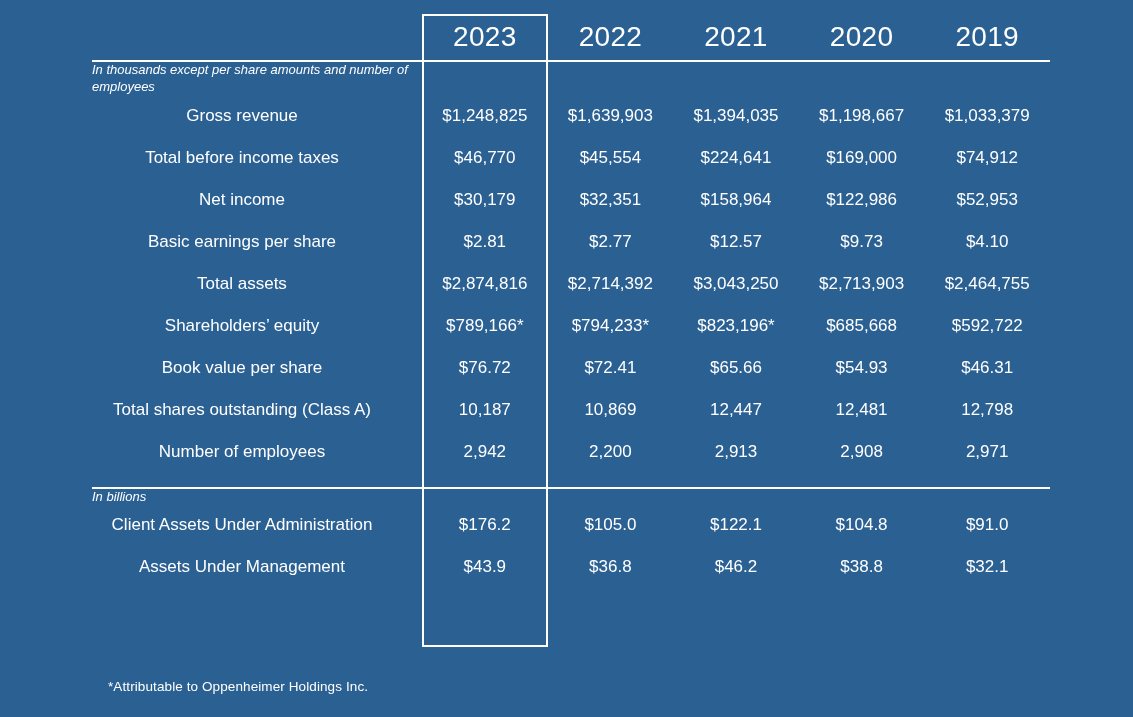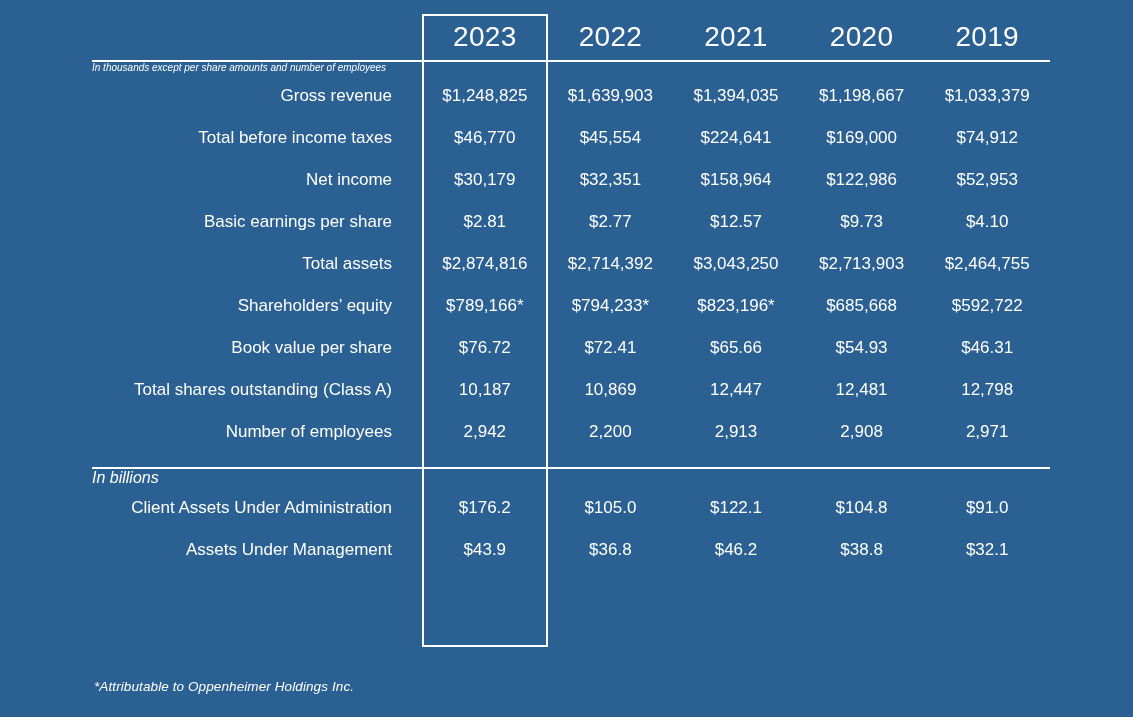--- a/index.html
+++ b/index.html
@@ -42,71 +42,70 @@
     font-size: 28px;
     font-weight: bold;
     text-align: center;
     letter-spacing: 0.3px;
     border-bottom: 2px solid #ffffff;
   }
   .hdr-row th.label-head {
     border-bottom: 2px solid #ffffff;
   }
   .note-row td {
-    font-size: 10px;
+    font-size: 13px;
     font-style: italic;
     line-height: 1.28;
     padding-top: 12px;
     padding-bottom: 10px;
     padding-right: 30px;
   }
   .data-row td {
     height: 42px;
     font-size: 17px;
   }
   .data-row td.label {
-    text-align: right;
+    text-align: center;
     padding-right: 30px;
     white-space: nowrap;
   }
   .data-row td.val {
     text-align: center;
     white-space: nowrap;
   }
   .spacer-row td {
     height: 14px;
     border-bottom: 2px solid #ffffff;
     padding: 0;
   }
   .sub-note-row td {
-    font-size: 16px;
+    font-size: 13px;
     font-style: italic;
     padding-top: 11px;
     padding-bottom: 10px;
   }
 
   
   .col-highlight {
     position: absolute;
     left: 422px;
     top: 14px;
     width: 126px;
     height: 633px;
     border: 2px solid #ffffff;
     box-sizing: border-box;
     pointer-events: none;
   }
 
   .footnote {
     position: absolute;
-    left: 94px;
+    left: 108px;
     top: 679px;
     font-size: 13.5px;
     letter-spacing: 0.1px;
-    font-style: italic;
   }
 </style>
 </head>
 <body>
 
 <div class="page">
 
   <table class="fin">
     <colgroup>
       <col class="label">

